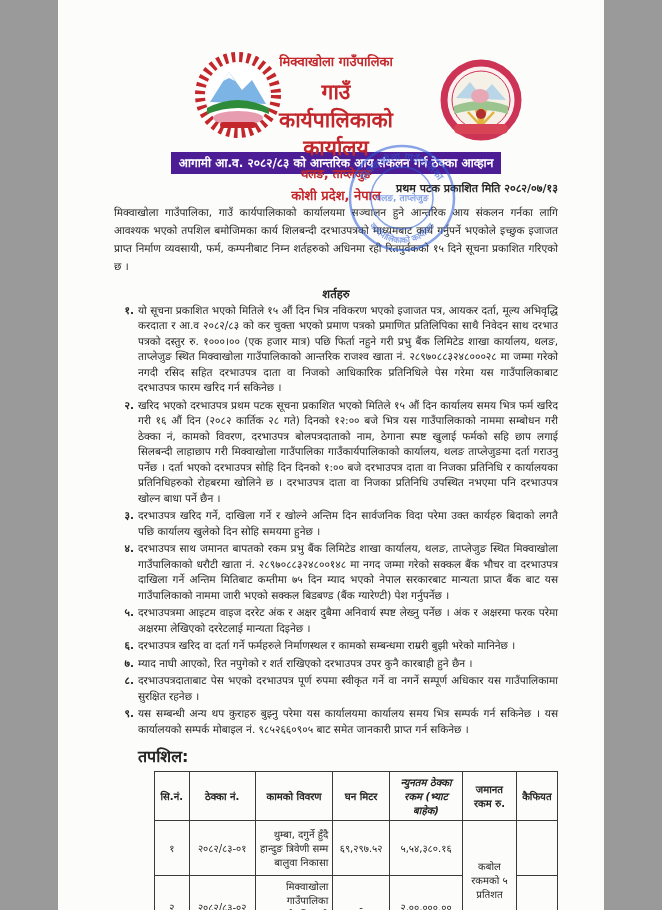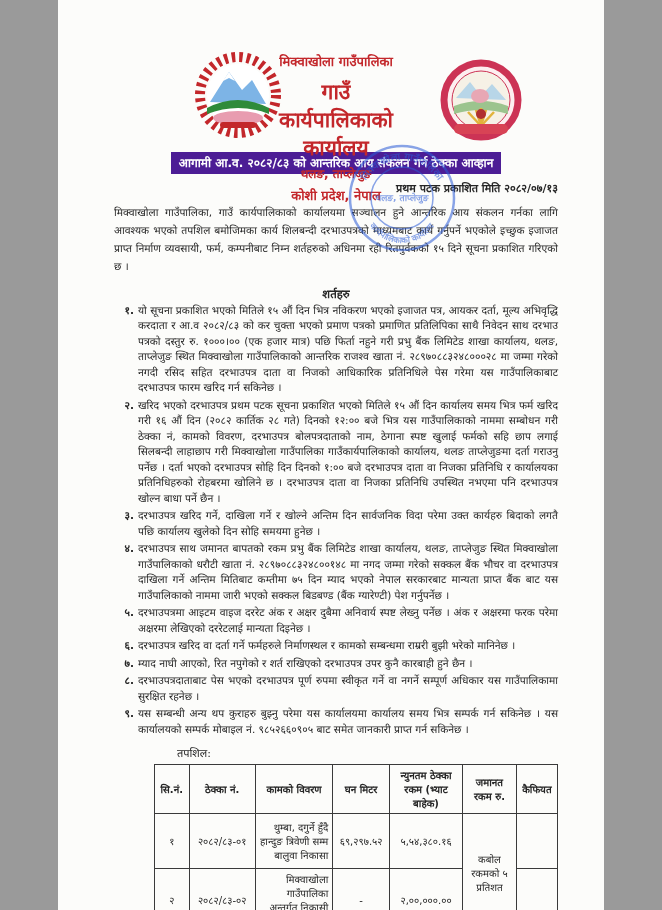--- a/index.html
+++ b/index.html
@@ -29,29 +29,29 @@
     display:inline-block; background:#4c1d95; color:#fff;
     font-size:12px; font-weight:bold; padding:2px 8px 3px 8px;
   }
   .published { text-align:right; font-size:11px; font-weight:bold; margin-top:6px; }
   
   .intro { font-size:10.5px; line-height:18px; text-align:justify; margin-top:8px; }
   .cond-title { text-align:center; font-weight:bold; font-size:11.5px; margin:4px 0 2px 0; }
   .cond { display:flex; font-size:10.5px; line-height:15.5px; margin-top:2px; }
   .cond-num { width:20px; flex:0 0 20px; font-weight:bold; text-align:right; padding-right:4px; }
   .cond-text { flex:1; text-align:justify; }
-  .annex { font-weight:normal; font-size:11px; margin:8px 0 4px 63px; }
+  .annex { font-weight:bold; font-size:16px; margin:8px 0 4px 24px; }
   
   table.tender { border-collapse:collapse; margin-left:40px; font-size:10px; }
   table.tender th, table.tender td { border:1px solid #3a3a3a; padding:3px 4px; vertical-align:middle; }
   table.tender th { font-weight:bold; text-align:center; }
   td.c { text-align:center; }
   td.desc { text-align:right;margin-top:33px; }
   .w-sn{width:32px;} .w-tno{width:76px;} .w-desc{width:124px;} .w-cm{width:58px;}
-  .w-min{width:92px;} .w-gua{width:80px;} .w-rem{width:38px;}
+  .w-min{width:92px;font-style:italic;} .w-gua{width:80px;} .w-rem{width:38px;}
   tr.r1 td { height:48px; }
   tr.r2 td { height:42px; }
   
   .sig-block { position:relative; width:190px; margin:14px 46px 0 auto; text-align:center; }
   .sig-scribble { display:block; margin:0 auto -4px auto; }
   .sig-dots { font-size:10px; letter-spacing:1px; line-height:8px; color:#222; }
   .sig-title { font-size:11px; font-weight:bold; margin-top:2px; }
   
   .stamp-round {
     position:absolute; left:288px; top:142px; width:112px; height:112px;

